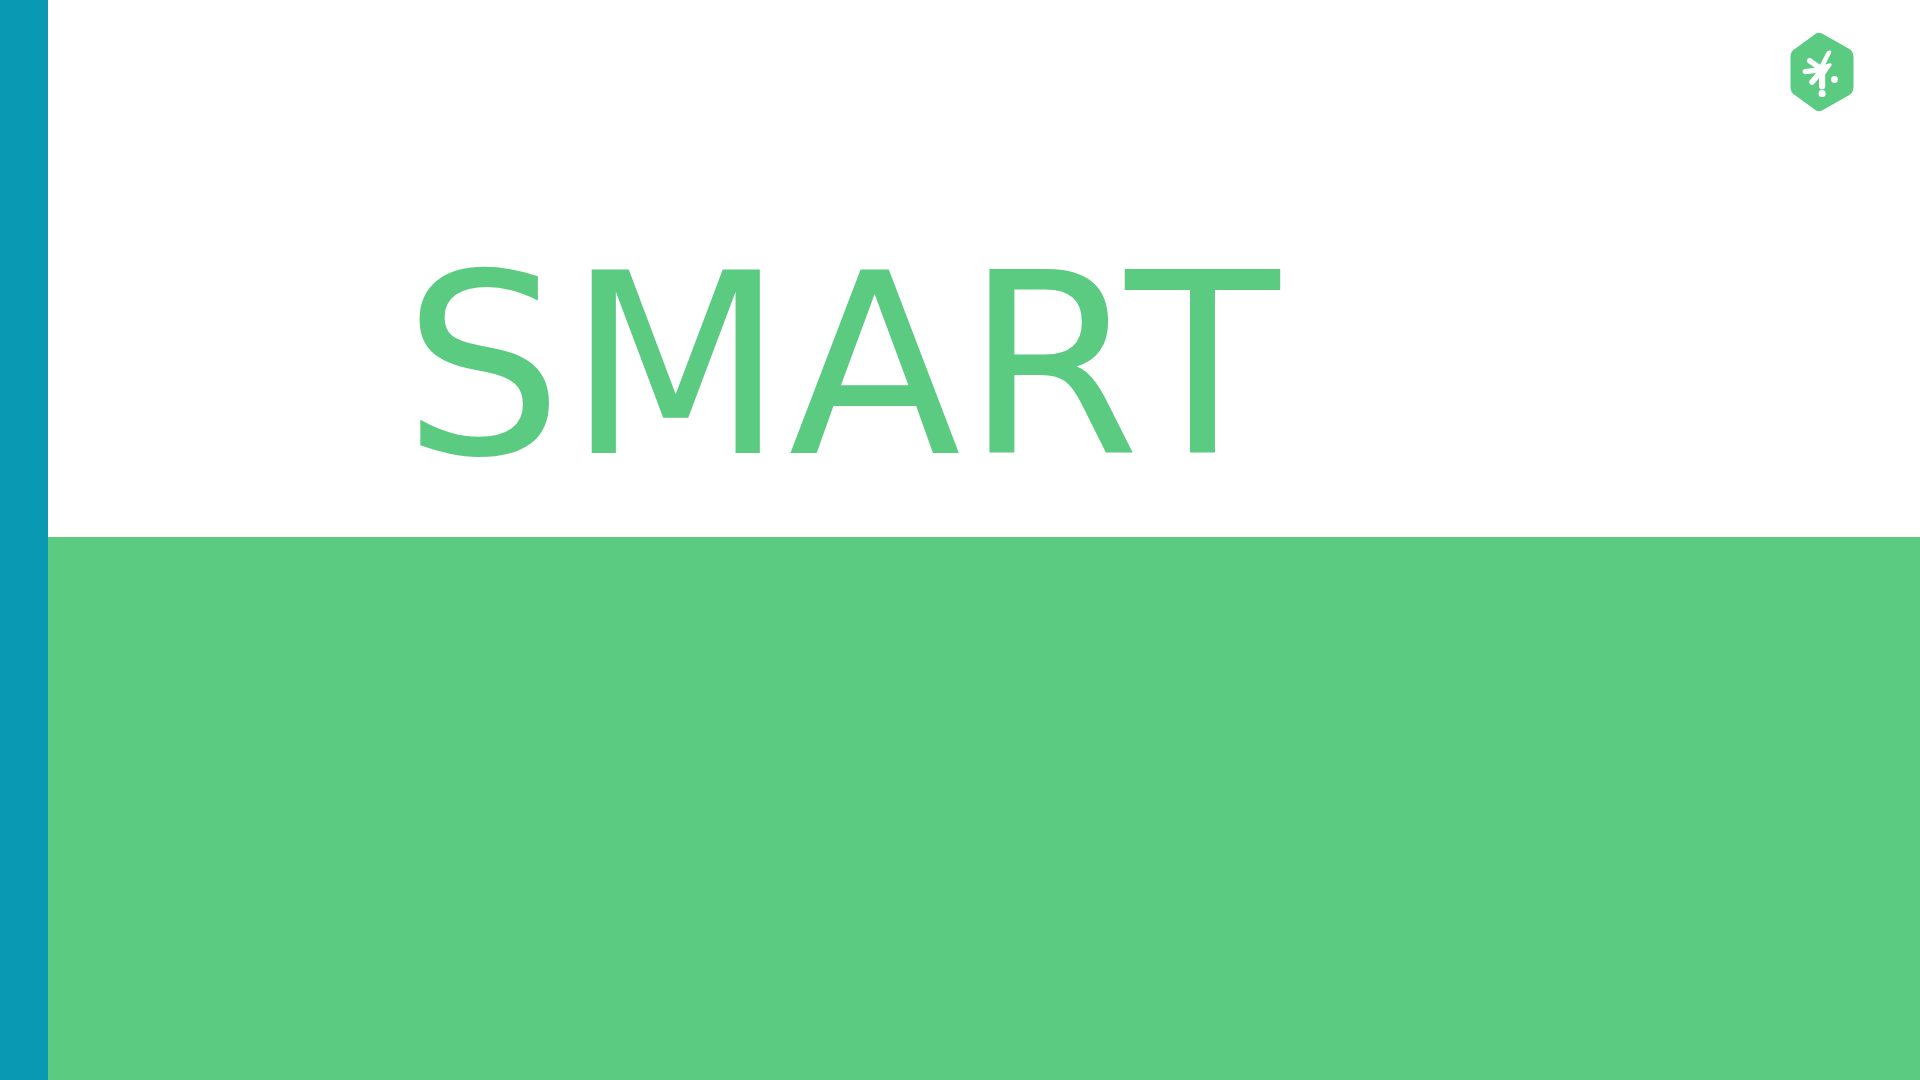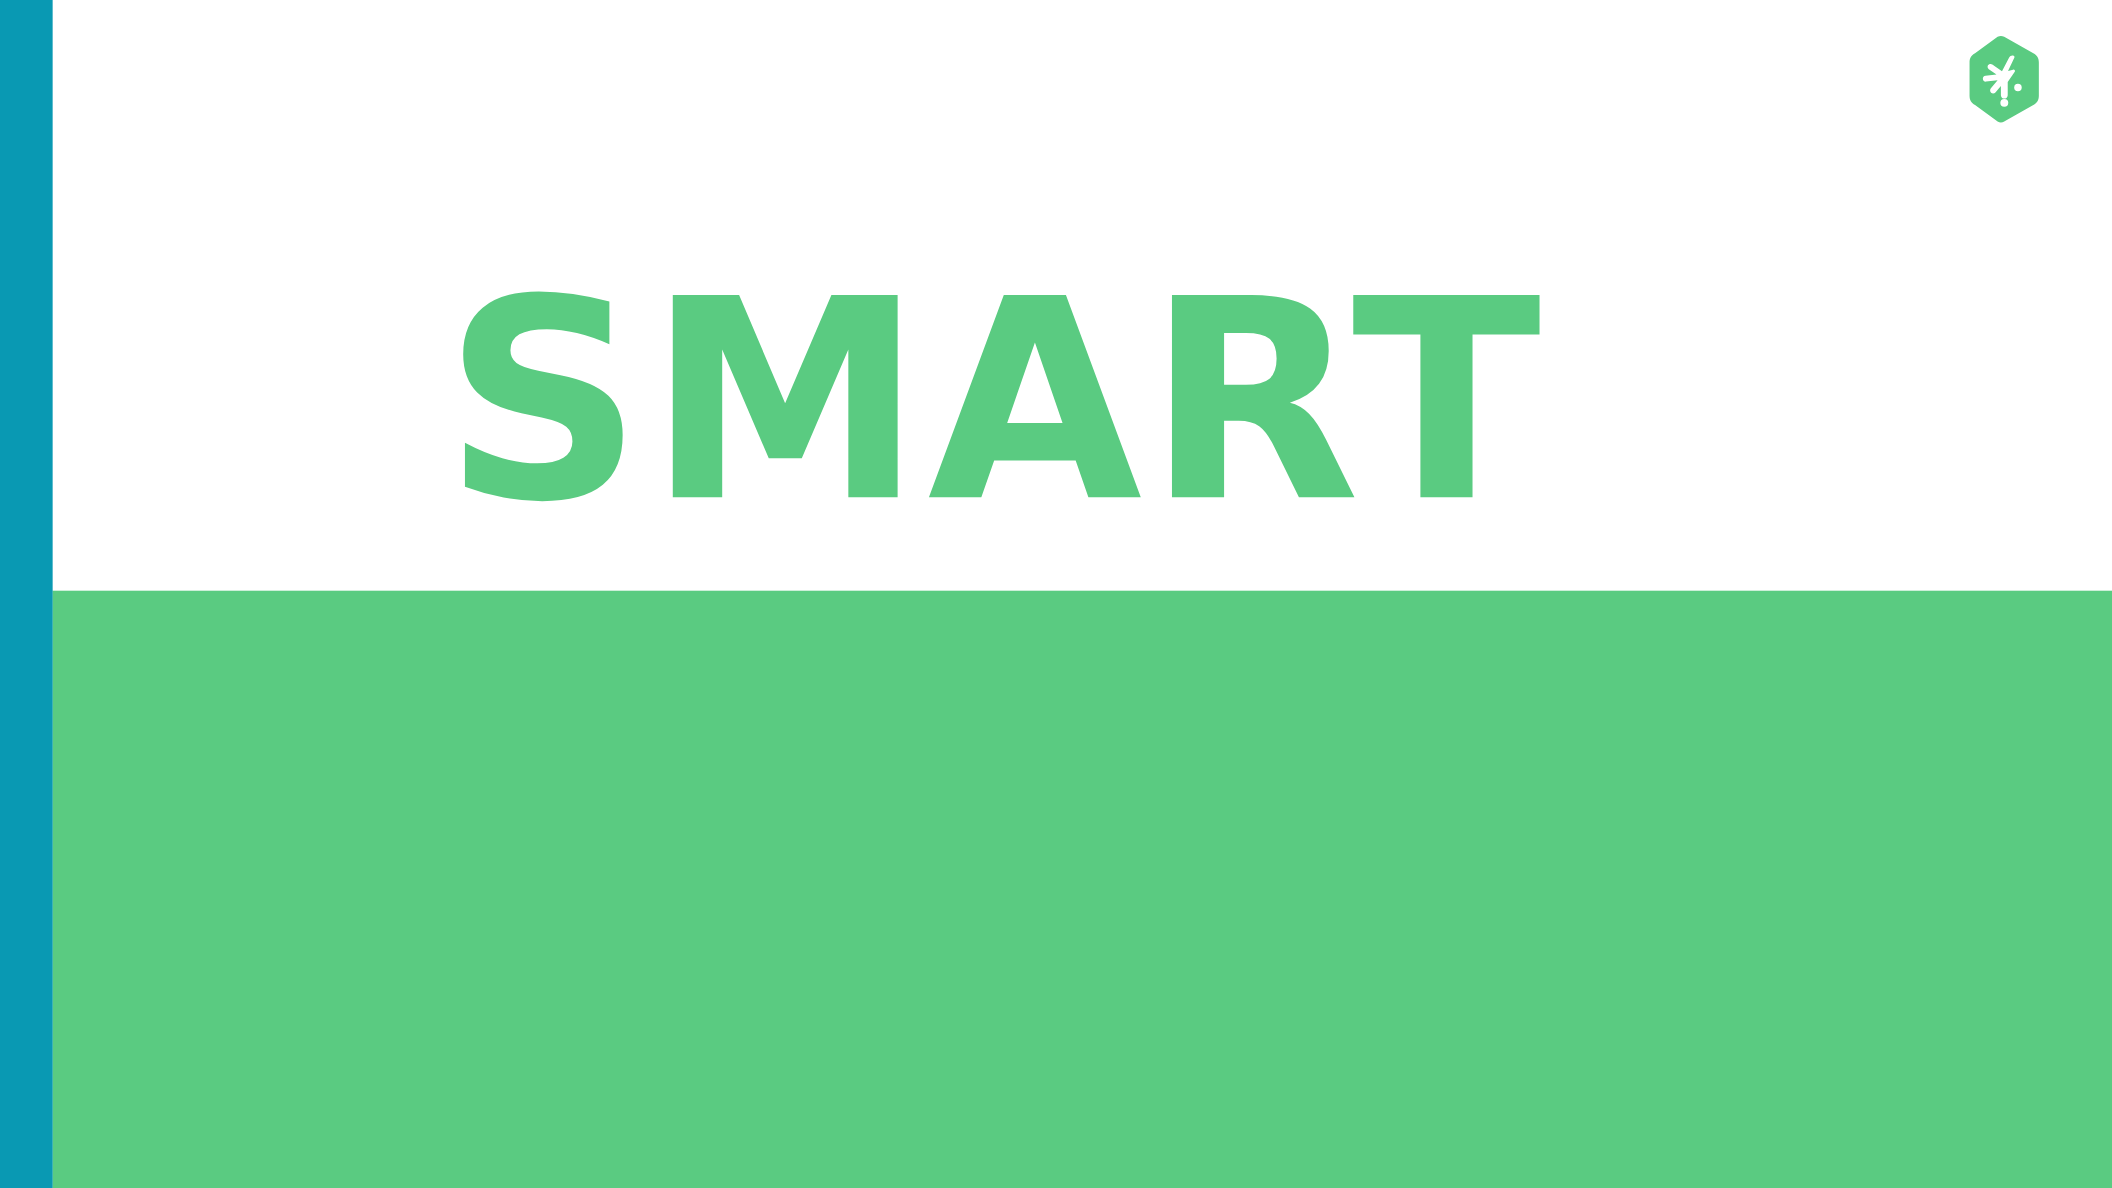--- a/index.html
+++ b/index.html
@@ -52,21 +52,21 @@
   }
 
   
   #headline {
     position: absolute;
     left: 355px;
     top: 240px;
     margin: 0;
     font-family: "DejaVu Sans", sans-serif;
     font-size: 252px;
-    font-weight: 700;
+    font-weight: 400;
     line-height: 1;
     letter-spacing: 4px;
     color: #5acb81;
     white-space: nowrap;
     text-align: center;
     -webkit-font-smoothing: antialiased;
   }
 
   
   #logo {

